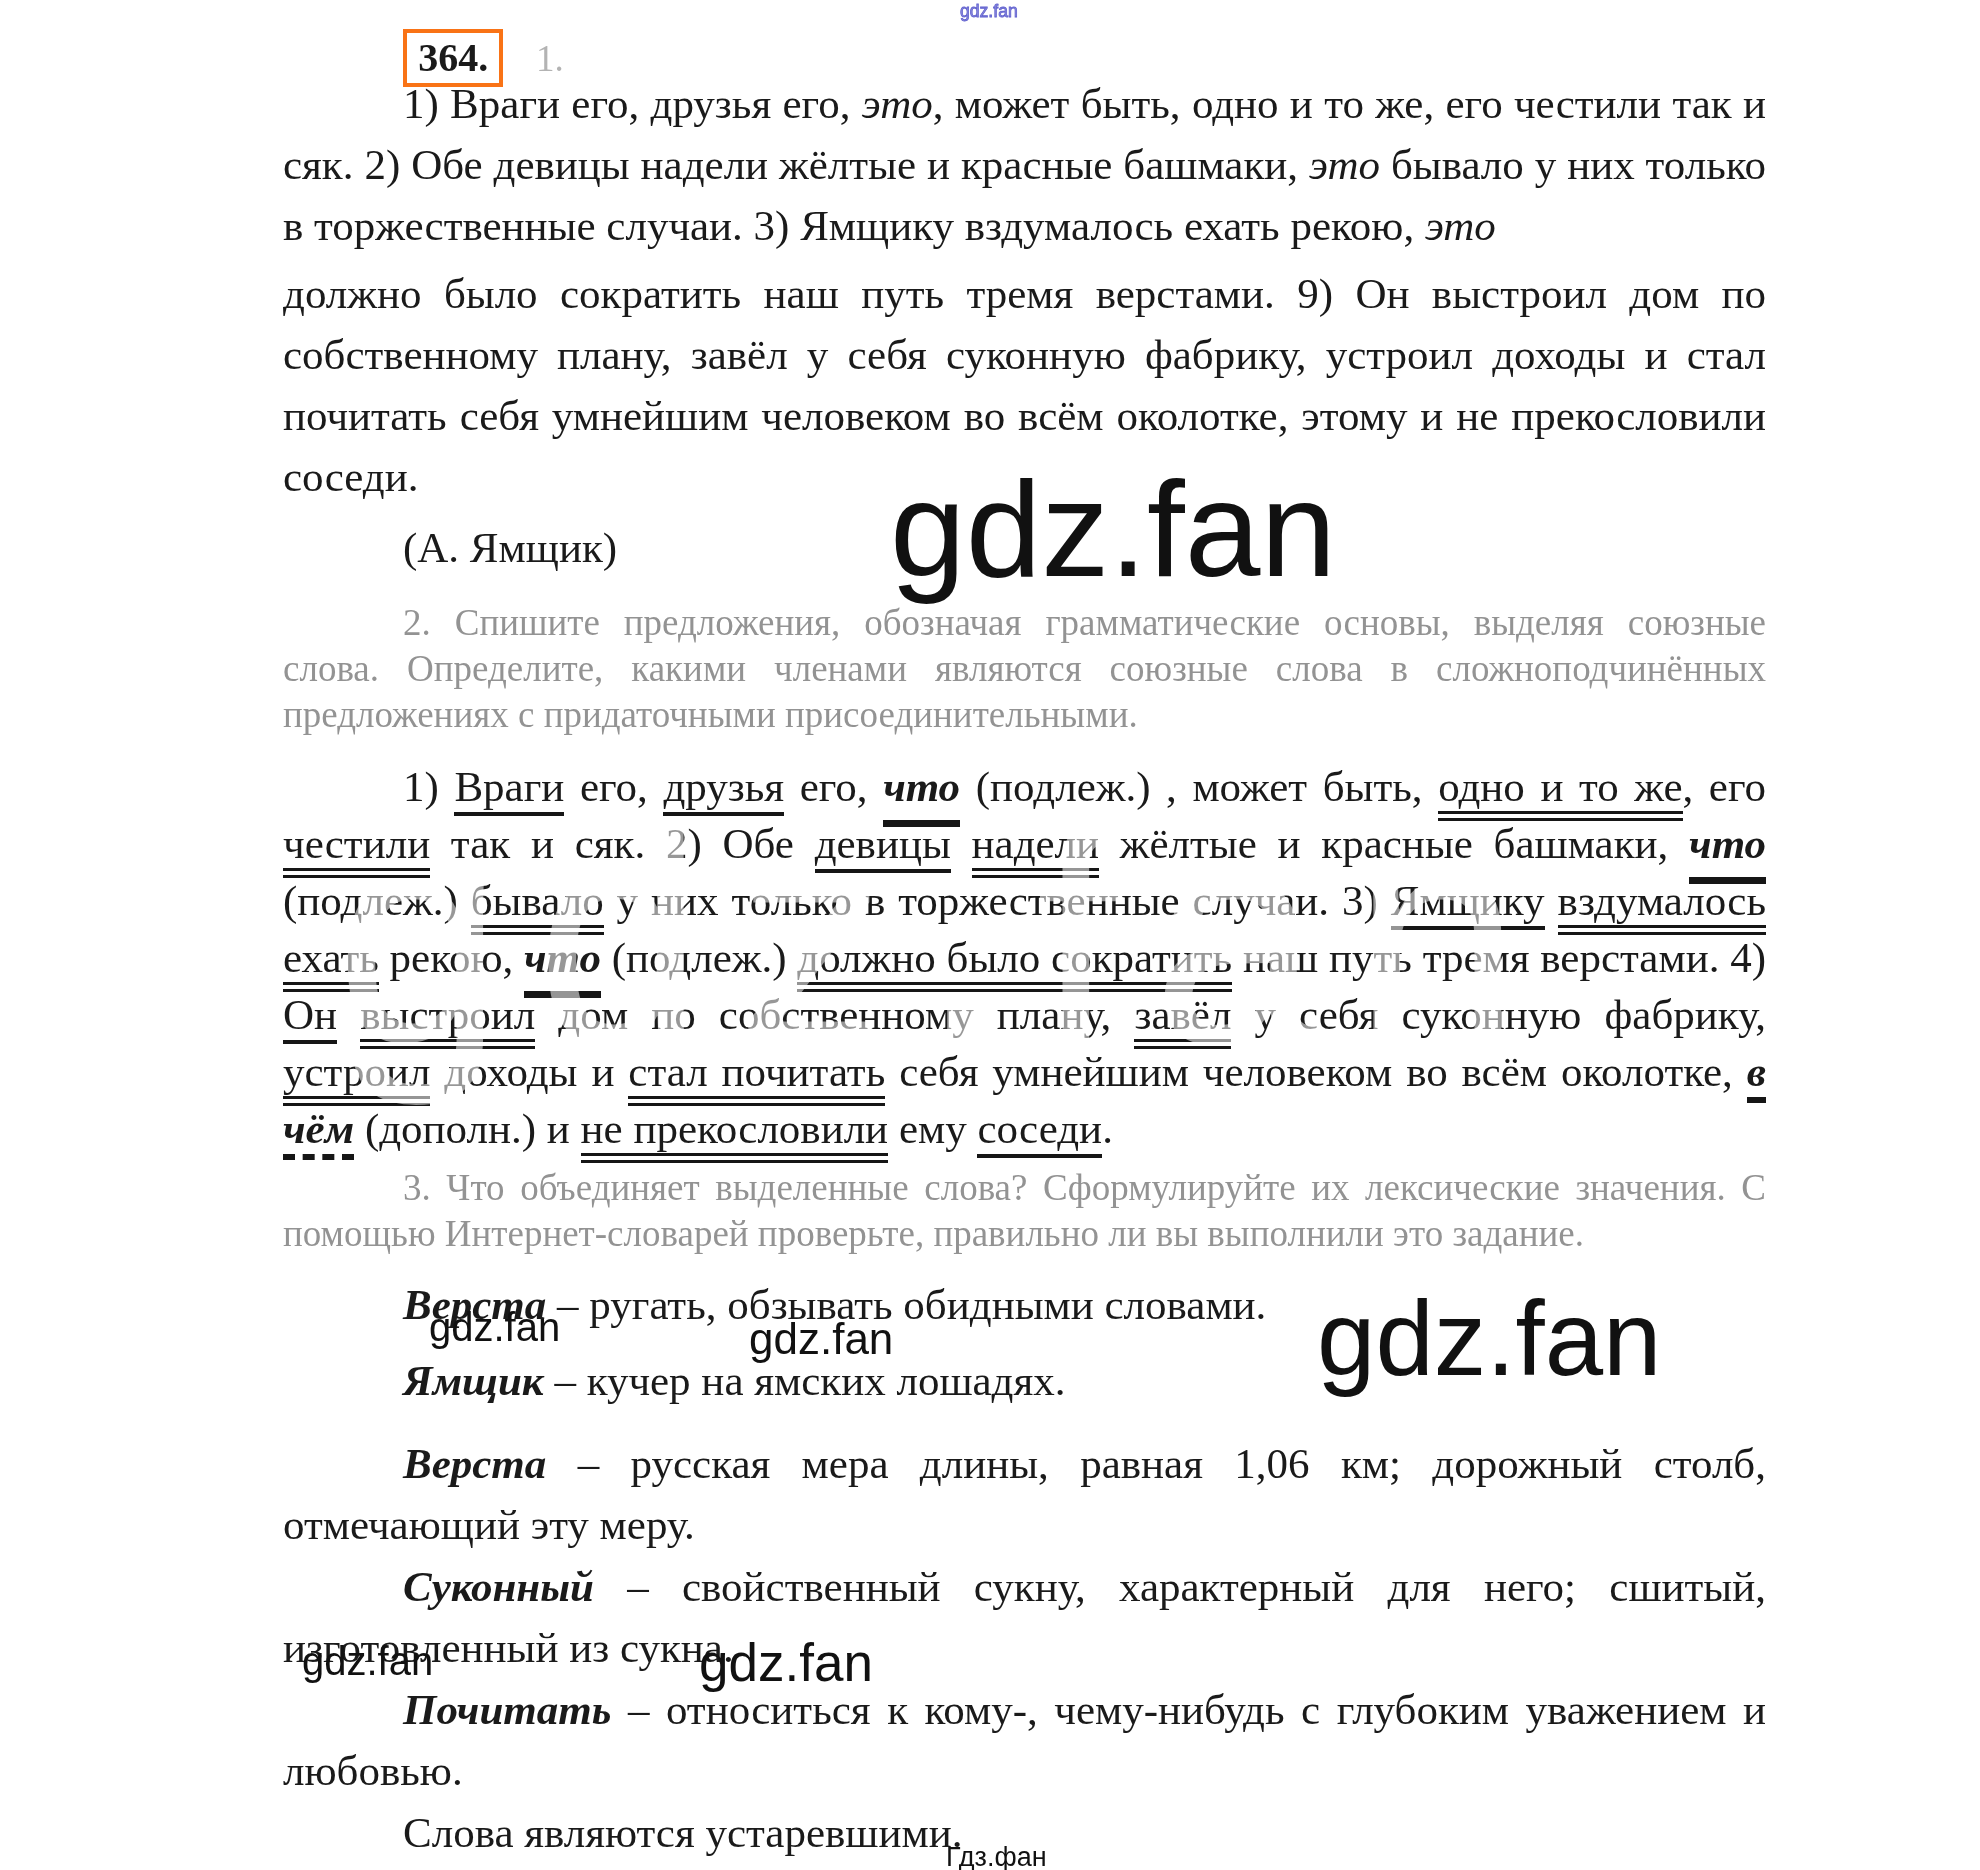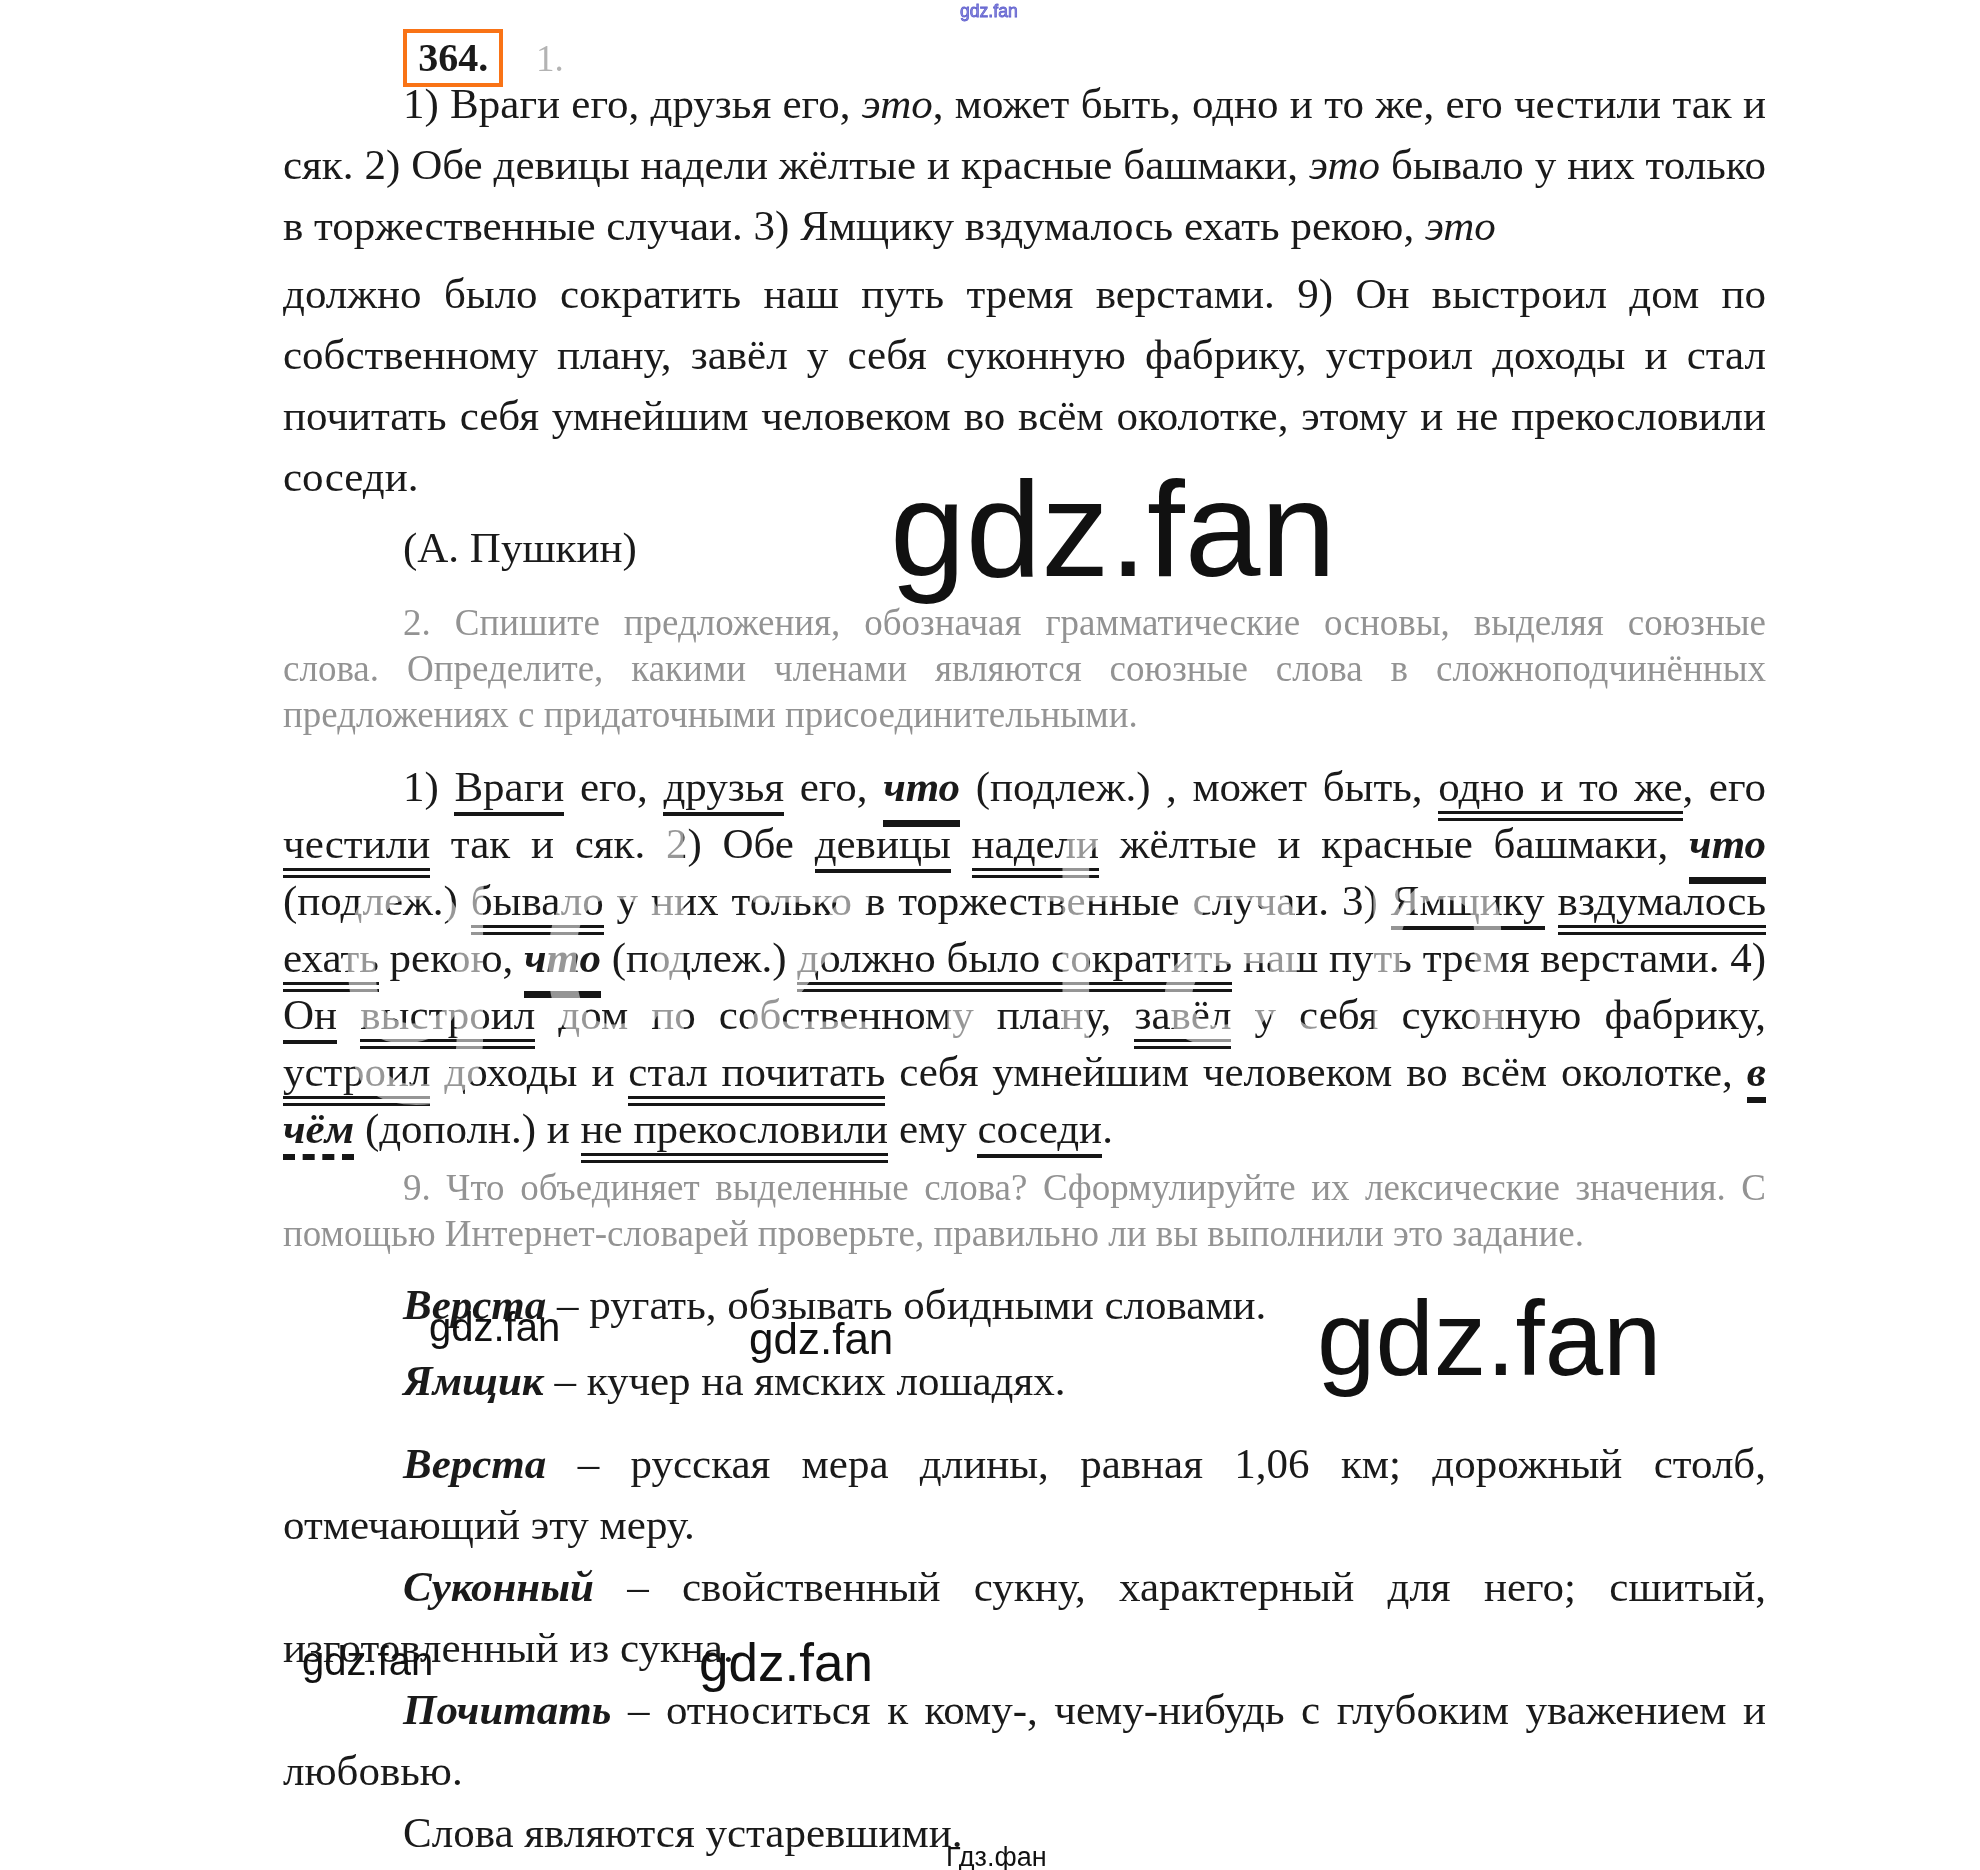--- a/index.html
+++ b/index.html
@@ -112,30 +112,30 @@
 
 <div class="page">
 
   <div class="wm wm-top">gdz.fan</div>
 
   <span class="ex-box">364.</span>
   <span class="part-label">1.</span>
 
   <p id="p1" class="tblock indent"><span>1) Враги его, друзья его, </span><span class="it">это</span><span>, может быть, одно и то же, его честили так и сяк. 2) Обе девицы надели жёлтые и красные башмаки, </span><span class="it">это</span><span> бывало у них только в торжественные случаи. 3) Ямщику вздумалось ехать рекою, </span><span class="it">это</span></p>
   <p id="p2" class="tblock"><span>должно было сократить наш путь тремя верстами. 9) Он выстроил дом по собственному плану, завёл у себя суконную фабрику, устроил доходы и стал почитать себя умнейшим человеком во всём околотке, этому и не прекословили соседи.</span></p>
-  <p id="pushkin" class="tblock indent">(А. Пушкин)</p>
+  <p id="pushkin" class="tblock indent">(А. Ямщик)</p>
 
   <div class="wm wm-big1">gdz.fan</div>
 
   <p id="task2" class="tblock gray indent">2. Спишите предложения, обозначая грамматические основы, выделяя союзные слова. Определите, какими членами являются союзные слова в сложноподчинённых предложениях с придаточными присоединительными.</p>
 
   <p id="answer" class="tblock indent"><span>1) </span><span class="u-s">Враги</span><span> его, </span><span class="u-s">друзья</span><span> его, </span><span class="bi u-bs">что</span><span> (подлеж.) , может быть, </span><span class="u-d">одно и то же</span><span>, его </span><span class="u-d">честили</span><span> так и сяк. 2) Обе </span><span class="u-s">девицы</span><span> </span><span class="u-d">надели</span><span> жёлтые и красные башмаки, </span><span class="bi u-bs">что</span><span> (подлеж.) </span><span class="u-d">бывало</span><span> у них только в торжественные случаи. 3) </span><span class="u-s">Ямщику</span><span> </span><span class="u-d">вздумалось ехать</span><span> рекою, </span><span class="bi u-bs">что</span><span> (подлеж.) </span><span class="u-d">должно было сократить</span><span> наш путь тремя верстами. 4) </span><span class="u-s">Он</span><span> </span><span class="u-d">выстроил</span><span> дом по собственному плану, </span><span class="u-d">завёл</span><span> у себя суконную фабрику, </span><span class="u-d">устроил</span><span> доходы и </span><span class="u-d">стал почитать</span><span> себя умнейшим человеком во всём околотке, </span><span class="bi u-dash">в чём</span><span> (дополн.) и </span><span class="u-d">не прекословили</span><span> ему </span><span class="u-s">соседи</span><span>.</span></p>
   <div class="wm wm-overlay">gdz.fan</div>
 
-  <p id="task3" class="tblock gray indent">9. Что объединяет выделенные слова? Сформулируйте их лексические значения. С помощью Интернет-словарей проверьте, правильно ли вы выполнили это задание.</p>
+  <p id="task3" class="tblock gray indent">3. Что объединяет выделенные слова? Сформулируйте их лексические значения. С помощью Интернет-словарей проверьте, правильно ли вы выполнили это задание.</p>
 
   <p id="def1" class="tblock indent"><span class="bi">Верста</span><span> – ругать, обзывать обидными словами.</span></p>
   <div class="wm wm-small1">gdz.fan</div>
   <div class="wm wm-small2">gdz.fan</div>
   <div class="wm wm-big2">gdz.fan</div>
 
   <p id="def2" class="tblock indent"><span class="bi">Ямщик</span><span> – кучер на ямских лошадях.</span></p>
   <p id="def3" class="tblock indent"><span class="bi">Верста</span><span> – русская мера длины, равная 1,06 км; дорожный столб, отмечающий эту меру.</span></p>
   <p id="def4" class="tblock indent"><span class="bi">Суконный</span><span> – свойственный сукну, характерный для него; сшитый, изготовленный из сукна.</span></p>
   <div class="wm wm-small3">gdz.fan</div>

